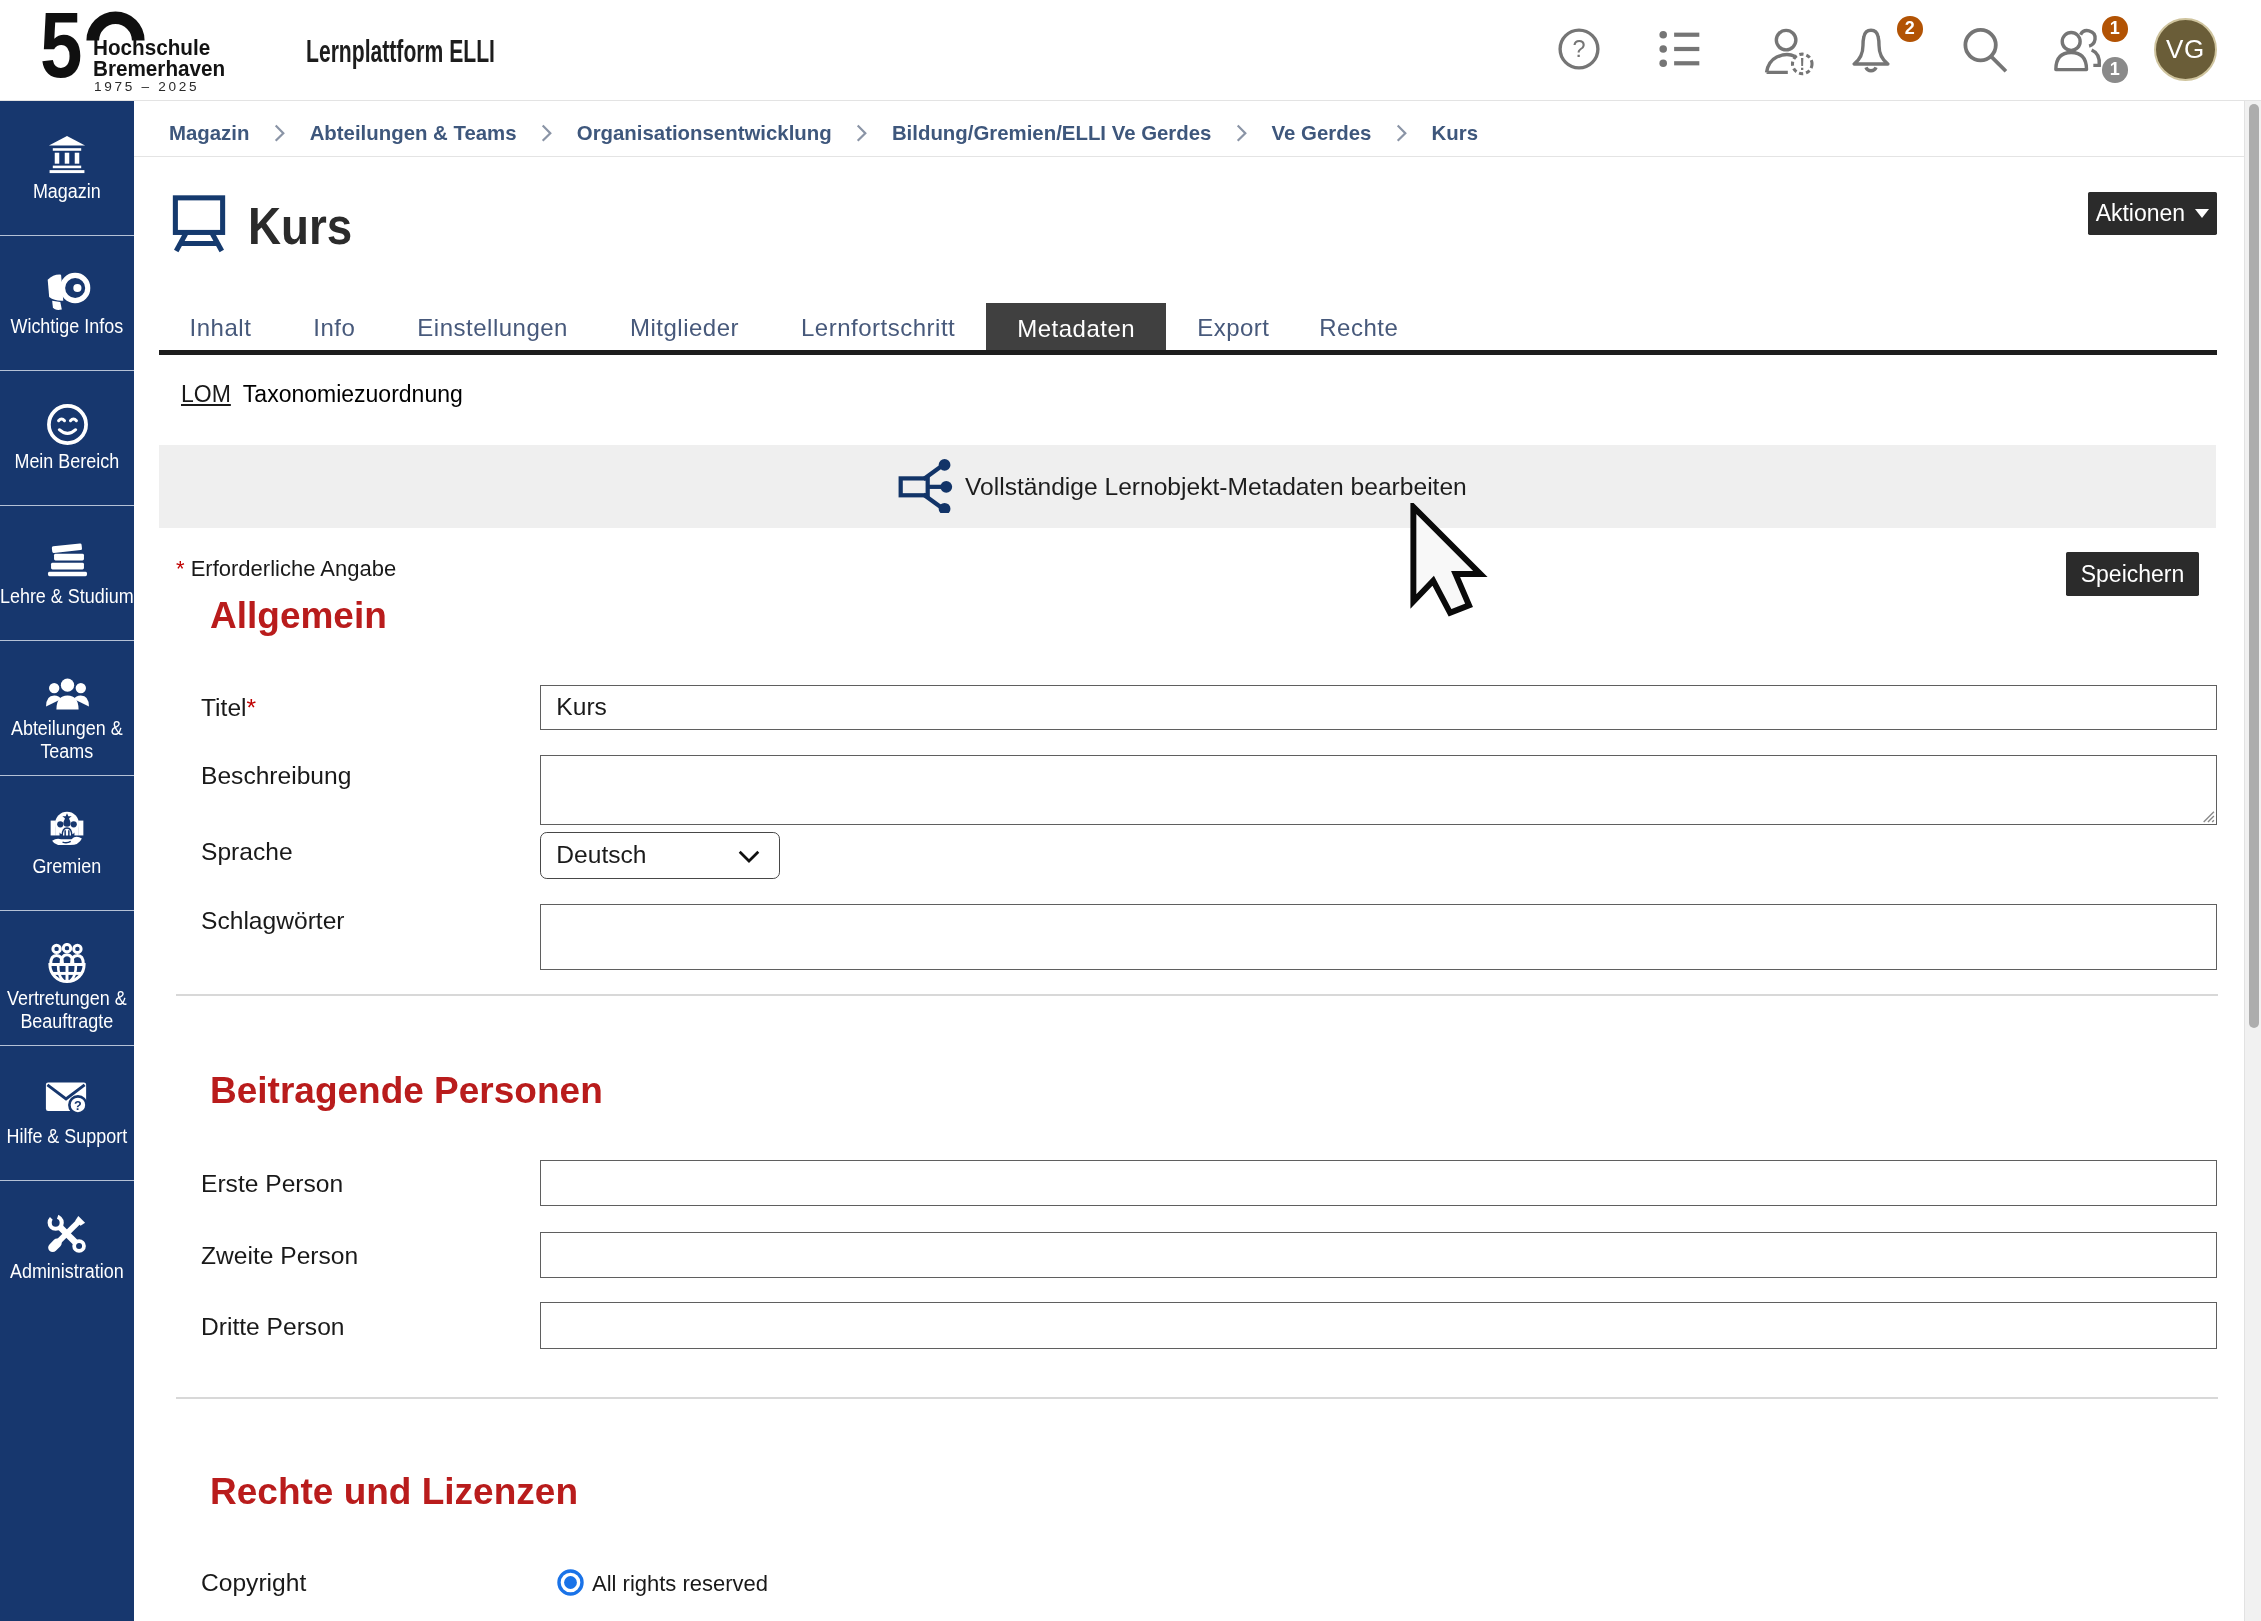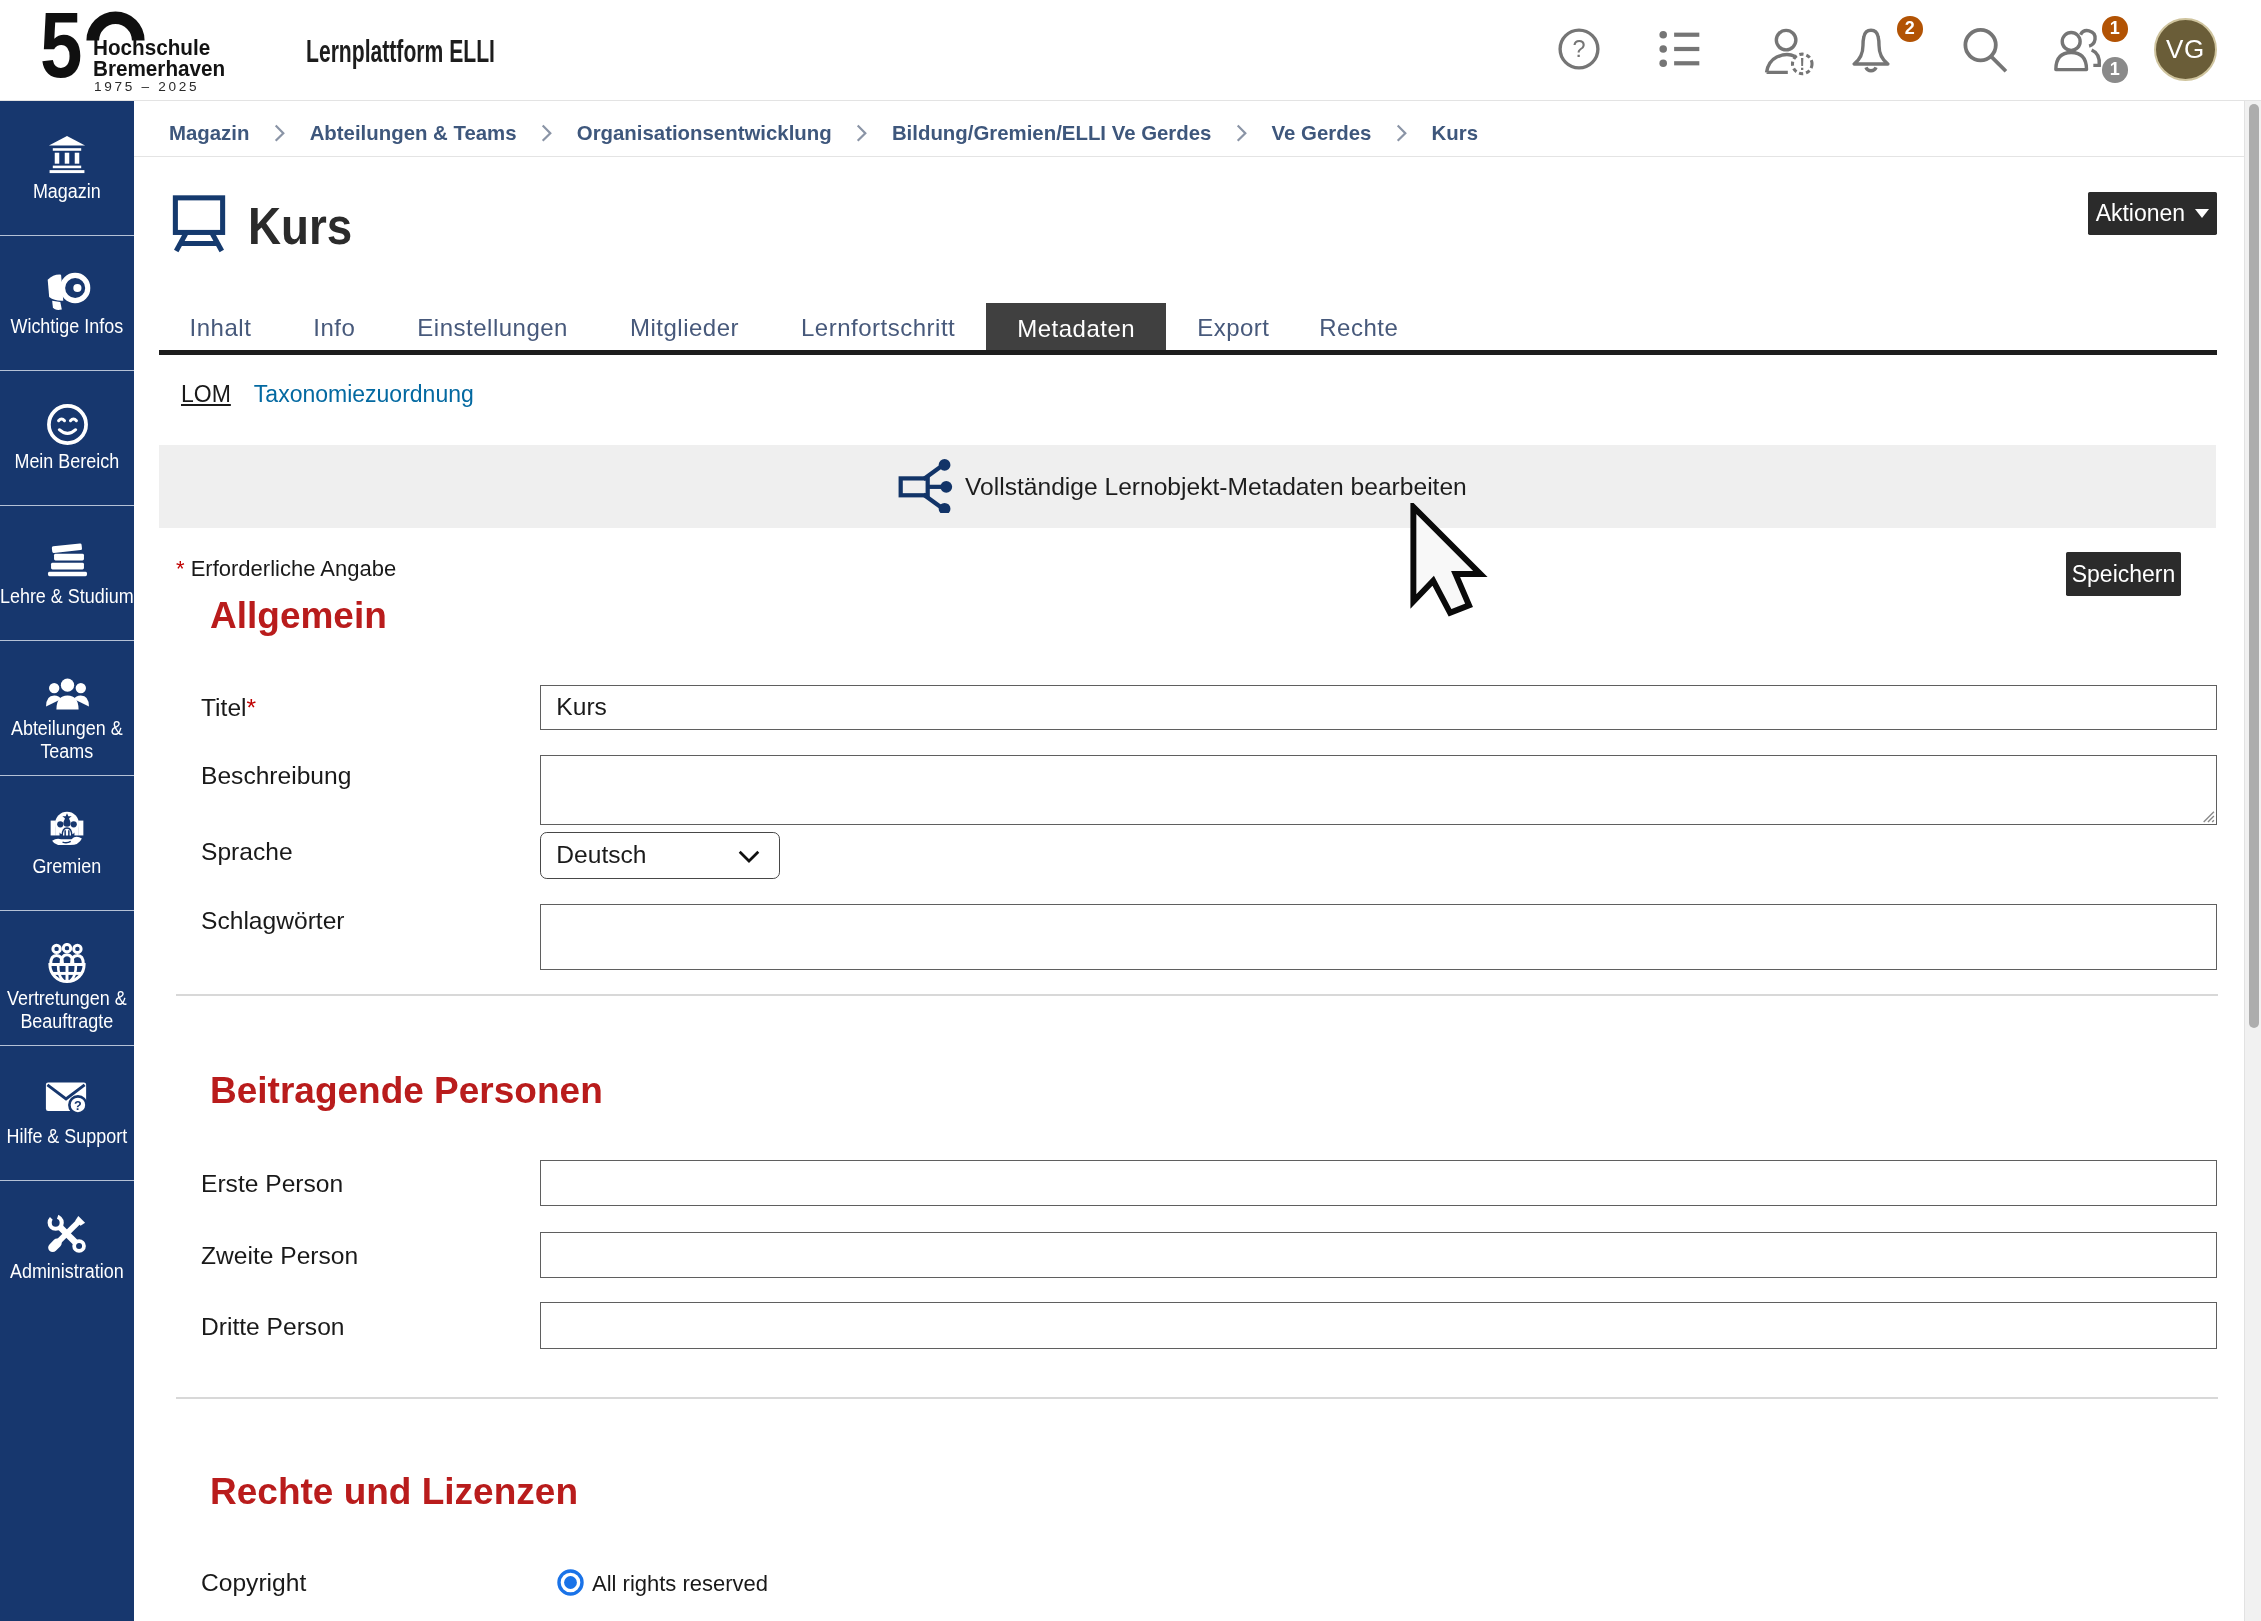--- a/index.html
+++ b/index.html
@@ -305,40 +305,40 @@
     <div class="tab">Inhalt</div>
     <div class="tab">Info</div>
     <div class="tab">Einstellungen</div>
     <div class="tab">Mitglieder</div>
     <div class="tab">Lernfortschritt</div>
     <div class="tab active">Metadaten</div>
     <div class="tab">Export</div>
     <div class="tab" style="padding-left:18.7px;">Rechte</div>
   </div>
   <div id="tabline"></div>
-  <div id="subtabs"><span style="text-decoration:underline;">LOM</span><span style="margin-left:23px;color:#0369a1;">Taxonomiezuordnung</span></div>
+  <div id="subtabs"><span style="text-decoration:underline;">LOM</span><span style="margin-left:12px;color:#000000;">Taxonomiezuordnung</span></div>
 
   <div id="graybar"></div>
   <svg class="abs" style="left:764px;top:358px;" width="56" height="54" viewBox="0 0 66 64">
     <rect x="3" y="23" width="32" height="20" fill="none" stroke="#123468" stroke-width="5"></rect>
     <line x1="30" y1="24" x2="52" y2="8" stroke="#123468" stroke-width="5"></line>
     <line x1="35" y1="33" x2="54" y2="33" stroke="#123468" stroke-width="5"></line>
     <line x1="30" y1="42" x2="52" y2="58" stroke="#123468" stroke-width="5"></line>
     <circle cx="55" cy="7" r="7" fill="#123468"></circle>
     <circle cx="57" cy="33" r="7" fill="#123468"></circle>
     <circle cx="55" cy="59" r="7" fill="#123468"></circle>
   </svg>
   <div id="graytext">Vollständige Lernobjekt-Metadaten bearbeiten</div>
 
   <svg class="abs" style="left:1276px;top:402px;z-index:9;" width="81" height="121" viewBox="0 0 96 142">
     <polygon points="4,4 4,116 27.5,91.5 47.5,129.5 70,120.5 54,83.5 83.5,83.5" fill="#f8f8f8" stroke="#0a0a0a" stroke-width="7" stroke-linejoin="miter"></polygon>
   </svg>
 
   <div class="flabel" style="left:42px;top:455px;font-size:22px;"><span class="req">*</span> Erforderliche Angabe</div>
-  <div id="speichern" style="position:absolute;left:1932px;top:451px;width:115px;height:44px;background:#2b2b2b;color:#fff;font-size:23px;display:flex;align-items:center;justify-content:center;border-radius:1.7px;">Speichern</div>
+  <div id="speichern" style="position:absolute;left:1932px;top:451px;width:133px;height:44px;background:#2b2b2b;color:#fff;font-size:23px;display:flex;align-items:center;justify-content:center;border-radius:1.7px;">Speichern</div>
 
   <div class="sechead" style="top:499px;">Allgemein</div>
 
   <div class="flabel" style="top:594px;">Titel<span class="req">*</span></div>
   <div class="finput" style="top:584px;height:45px;line-height:42px;">Kurs</div>
 
   <div class="flabel" style="top:662px;">Beschreibung</div>
   <div class="finput" style="top:654px;height:70px;">
     <svg style="position:absolute;right:0.8px;bottom:0.8px;" width="13.6" height="13.6" viewBox="0 0 16 16">
       <line x1="2" y1="14" x2="14" y2="2" stroke="#888" stroke-width="1.6"></line>

